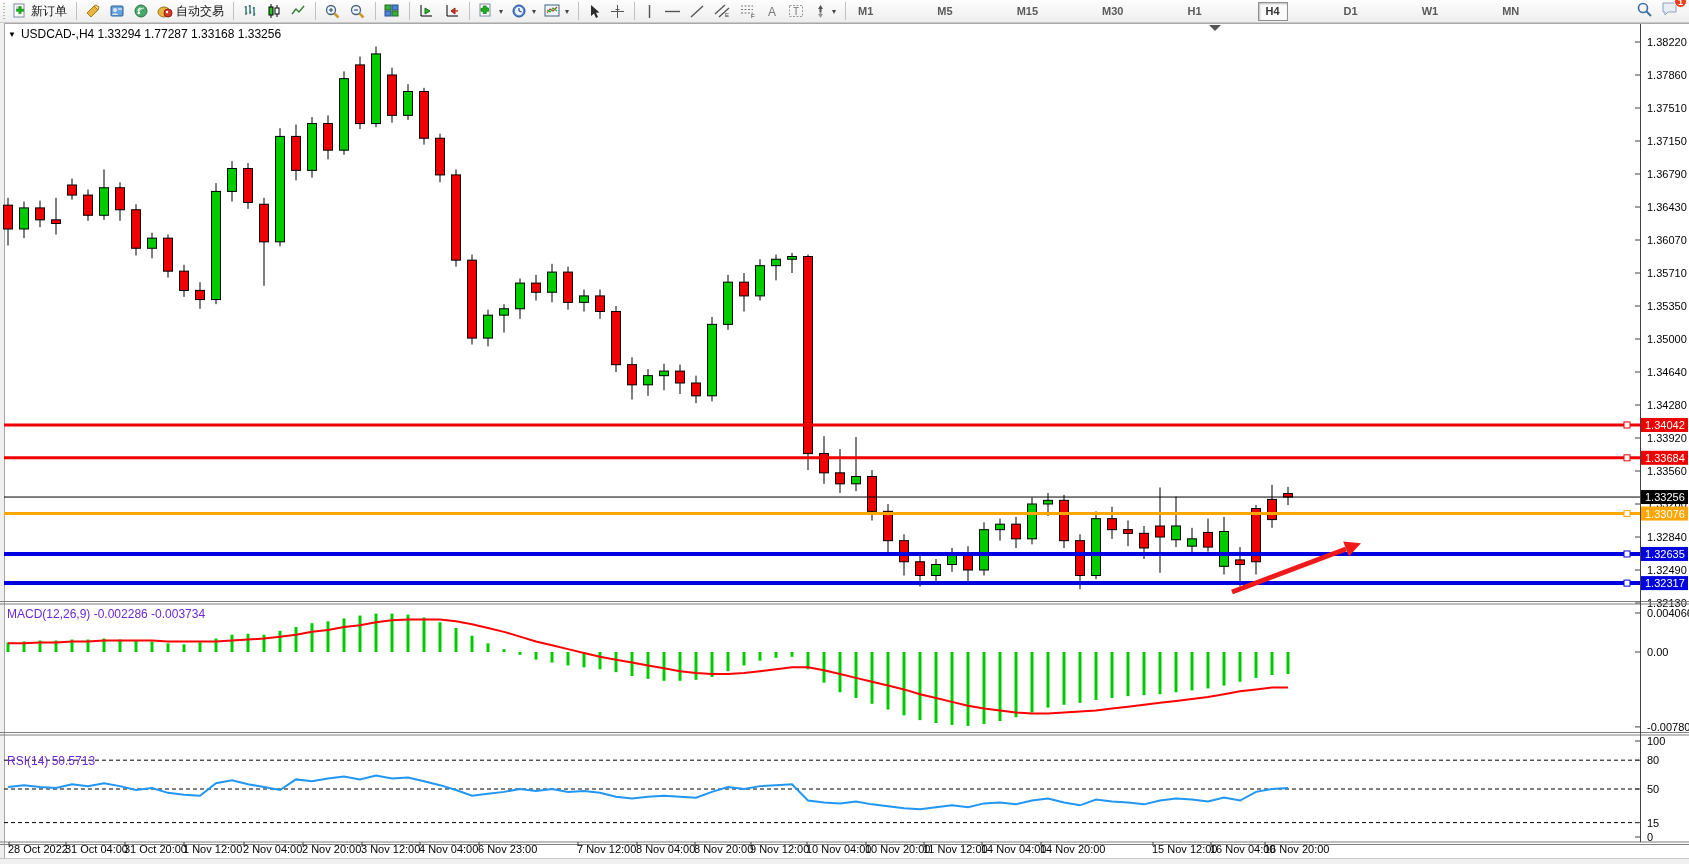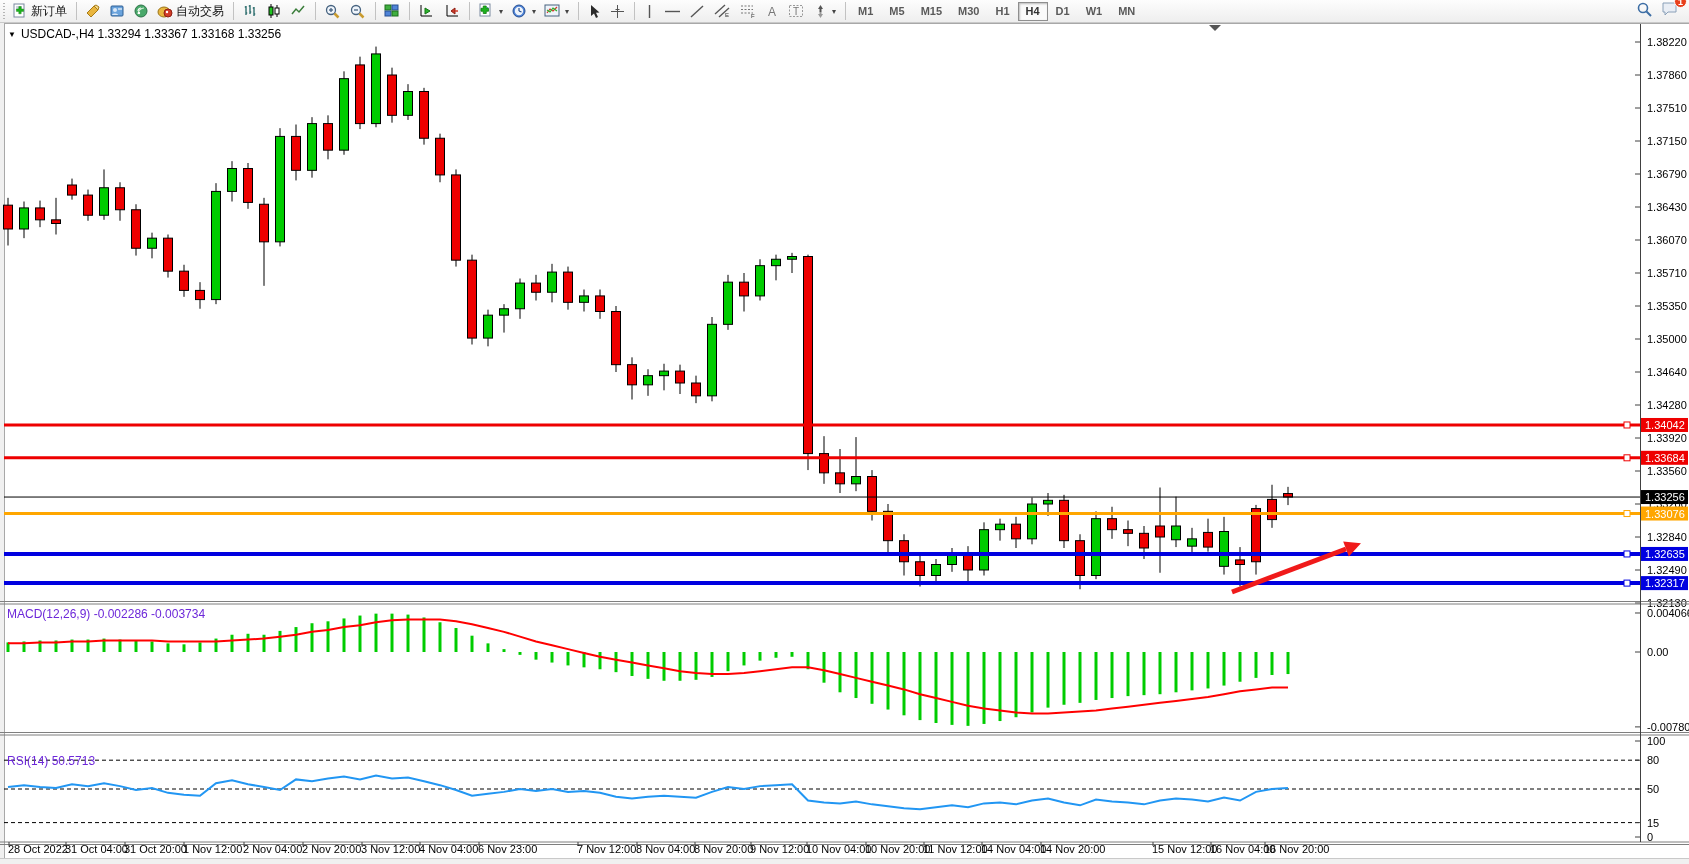--- a/index.html
+++ b/index.html
@@ -295,21 +295,21 @@
         <span>
           <svg width="15" height="15" viewBox="0 0 15 15">
             <path d="M7.5 1 L10 5 L8.5 5 L8.5 8 L6.5 8 L6.5 5 L5 5 Z" fill="#555"></path>
             <path d="M7.5 14 L5 10 L6.5 10 L6.5 8 L8.5 8 L8.5 10 L10 10 Z" fill="#999"></path>
           </svg>
         </span>
         <span class="caret">▾</span>
       </button>
     <div class="sep"></div>
 
-    <div id="tf-group" style="display:flex;">
+    <div id="tf-group" style="display:flex;gap:48px;">
         <button class="tf-btn">M1</button>
         <button class="tf-btn">M5</button>
         <button class="tf-btn">M15</button>
         <button class="tf-btn">M30</button>
         <button class="tf-btn">H1</button>
         <button class="tf-btn active">H4</button>
         <button class="tf-btn">D1</button>
         <button class="tf-btn">W1</button>
         <button class="tf-btn">MN</button>
       </div>
@@ -709,18 +709,18 @@
       <line x1="1211" y1="842" x2="1211" y2="846" stroke="#404040"></line>
       <text x="1210" y="853" text-anchor="start" fill="#000" font-size="11">16 Nov 04:00</text>
       <line x1="1265" y1="842" x2="1265" y2="846" stroke="#404040"></line>
       <text x="1264" y="853" text-anchor="start" fill="#000" font-size="11">16 Nov 20:00</text>
       <rect x="0" y="858" width="1689" height="6" fill="#f0f0f0"></rect>
       <line x1="0" y1="858.5" x2="1689" y2="858.5" stroke="#c9c9c9"></line>
     </svg>
 
   <div class="chart-title">
     <span class="sym-caret">▼</span>
-    <span>USDCAD-,H4  1.33294 1.33367 1.33168 1.33256</span>
+    <span>USDCAD-,H4  1.33294 1.77287 1.33168 1.33256</span>
   </div>
   <div class="ind-label macd-label">MACD(12,26,9) -0.002286 -0.003734</div>
   <div class="ind-label rsi-label">RSI(14) 50.5713</div>
 
 </div>
 
 </body></html>

